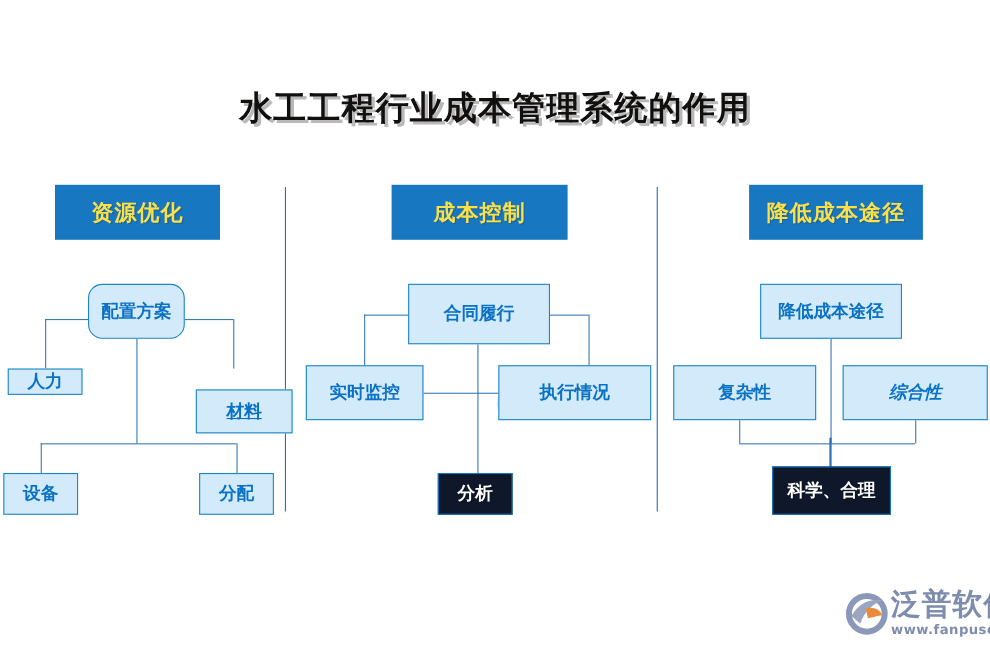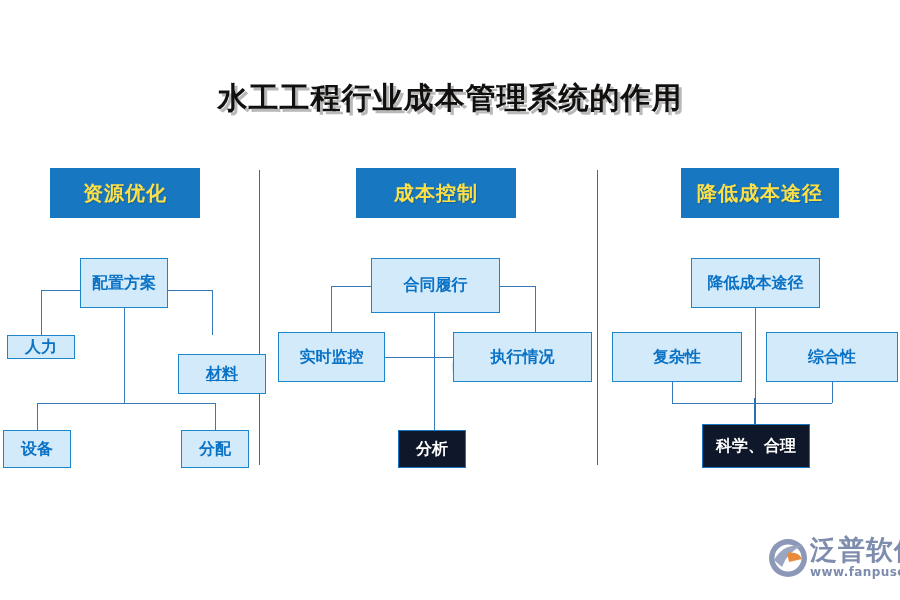--- a/index.html
+++ b/index.html
@@ -165,21 +165,21 @@
 
 <div id="canvas">
 
   <div class="page-title">水工工程行业成本管理系统的作用</div>
 
   <div class="divider" style="left:259px; top:170px; height:295px;"></div>
   <div class="divider" style="left:597px; top:170px; height:295px;"></div>
 
   <div class="hdr" style="left:50px; top:168px; width:150px; height:50px;">资源优化</div>
 
-  <div class="node" style="left:80px; top:258px; width:88px; height:50px;">配置方案</div>
+  <div class="node" style="left:80px; top:258px; width:88px; height:50px;border-radius:13px;">配置方案</div>
 
   <div class="conn h" style="left:41px; top:290px; width:39px;"></div>
   <div class="conn v" style="left:41px; top:290px; height:45px;"></div>
 
   <div class="conn h" style="left:168px; top:290px; width:44px;"></div>
   <div class="conn v" style="left:212px; top:290px; height:45px;"></div>
 
   <div class="node" style="left:7px; top:335px; width:68px; height:24px;">人力</div>
   <div class="node" style="left:178px; top:354px; width:88px; height:40px;text-decoration:underline;">材料</div>
 
@@ -224,21 +224,21 @@
   </div>
 
   <div class="hdr" style="left:681px; top:168px; width:158px; height:50px;">降低成本途径</div>
 
   <div class="node" style="left:691px; top:258px; width:129px; height:50px;">降低成本途径</div>
 
   <div class="conn v" style="left:755px; top:308px; height:95px;"></div>
   <div class="conn thick-v" style="left:754px; top:398px; height:34px;"></div>
 
   <div class="node" style="left:612px; top:332px; width:130px; height:50px;">复杂性</div>
-  <div class="node" style="left:766px; top:332px; width:132px; height:50px;">综合性</div>
+  <div class="node" style="left:766px; top:332px; width:132px; height:50px;font-style:italic;">综合性</div>
 
   <div class="conn v" style="left:672px; top:382px; height:21px;"></div>
   <div class="conn h" style="left:672px; top:403px; width:83px;"></div>
 
   <div class="conn v" style="left:832px; top:382px; height:21px;"></div>
   <div class="conn h" style="left:755px; top:403px; width:77px;"></div>
 
   <div class="node solid" style="left:702px; top:424px; width:108px; height:44px;">科学、合理</div>
 
   <div class="logo">

